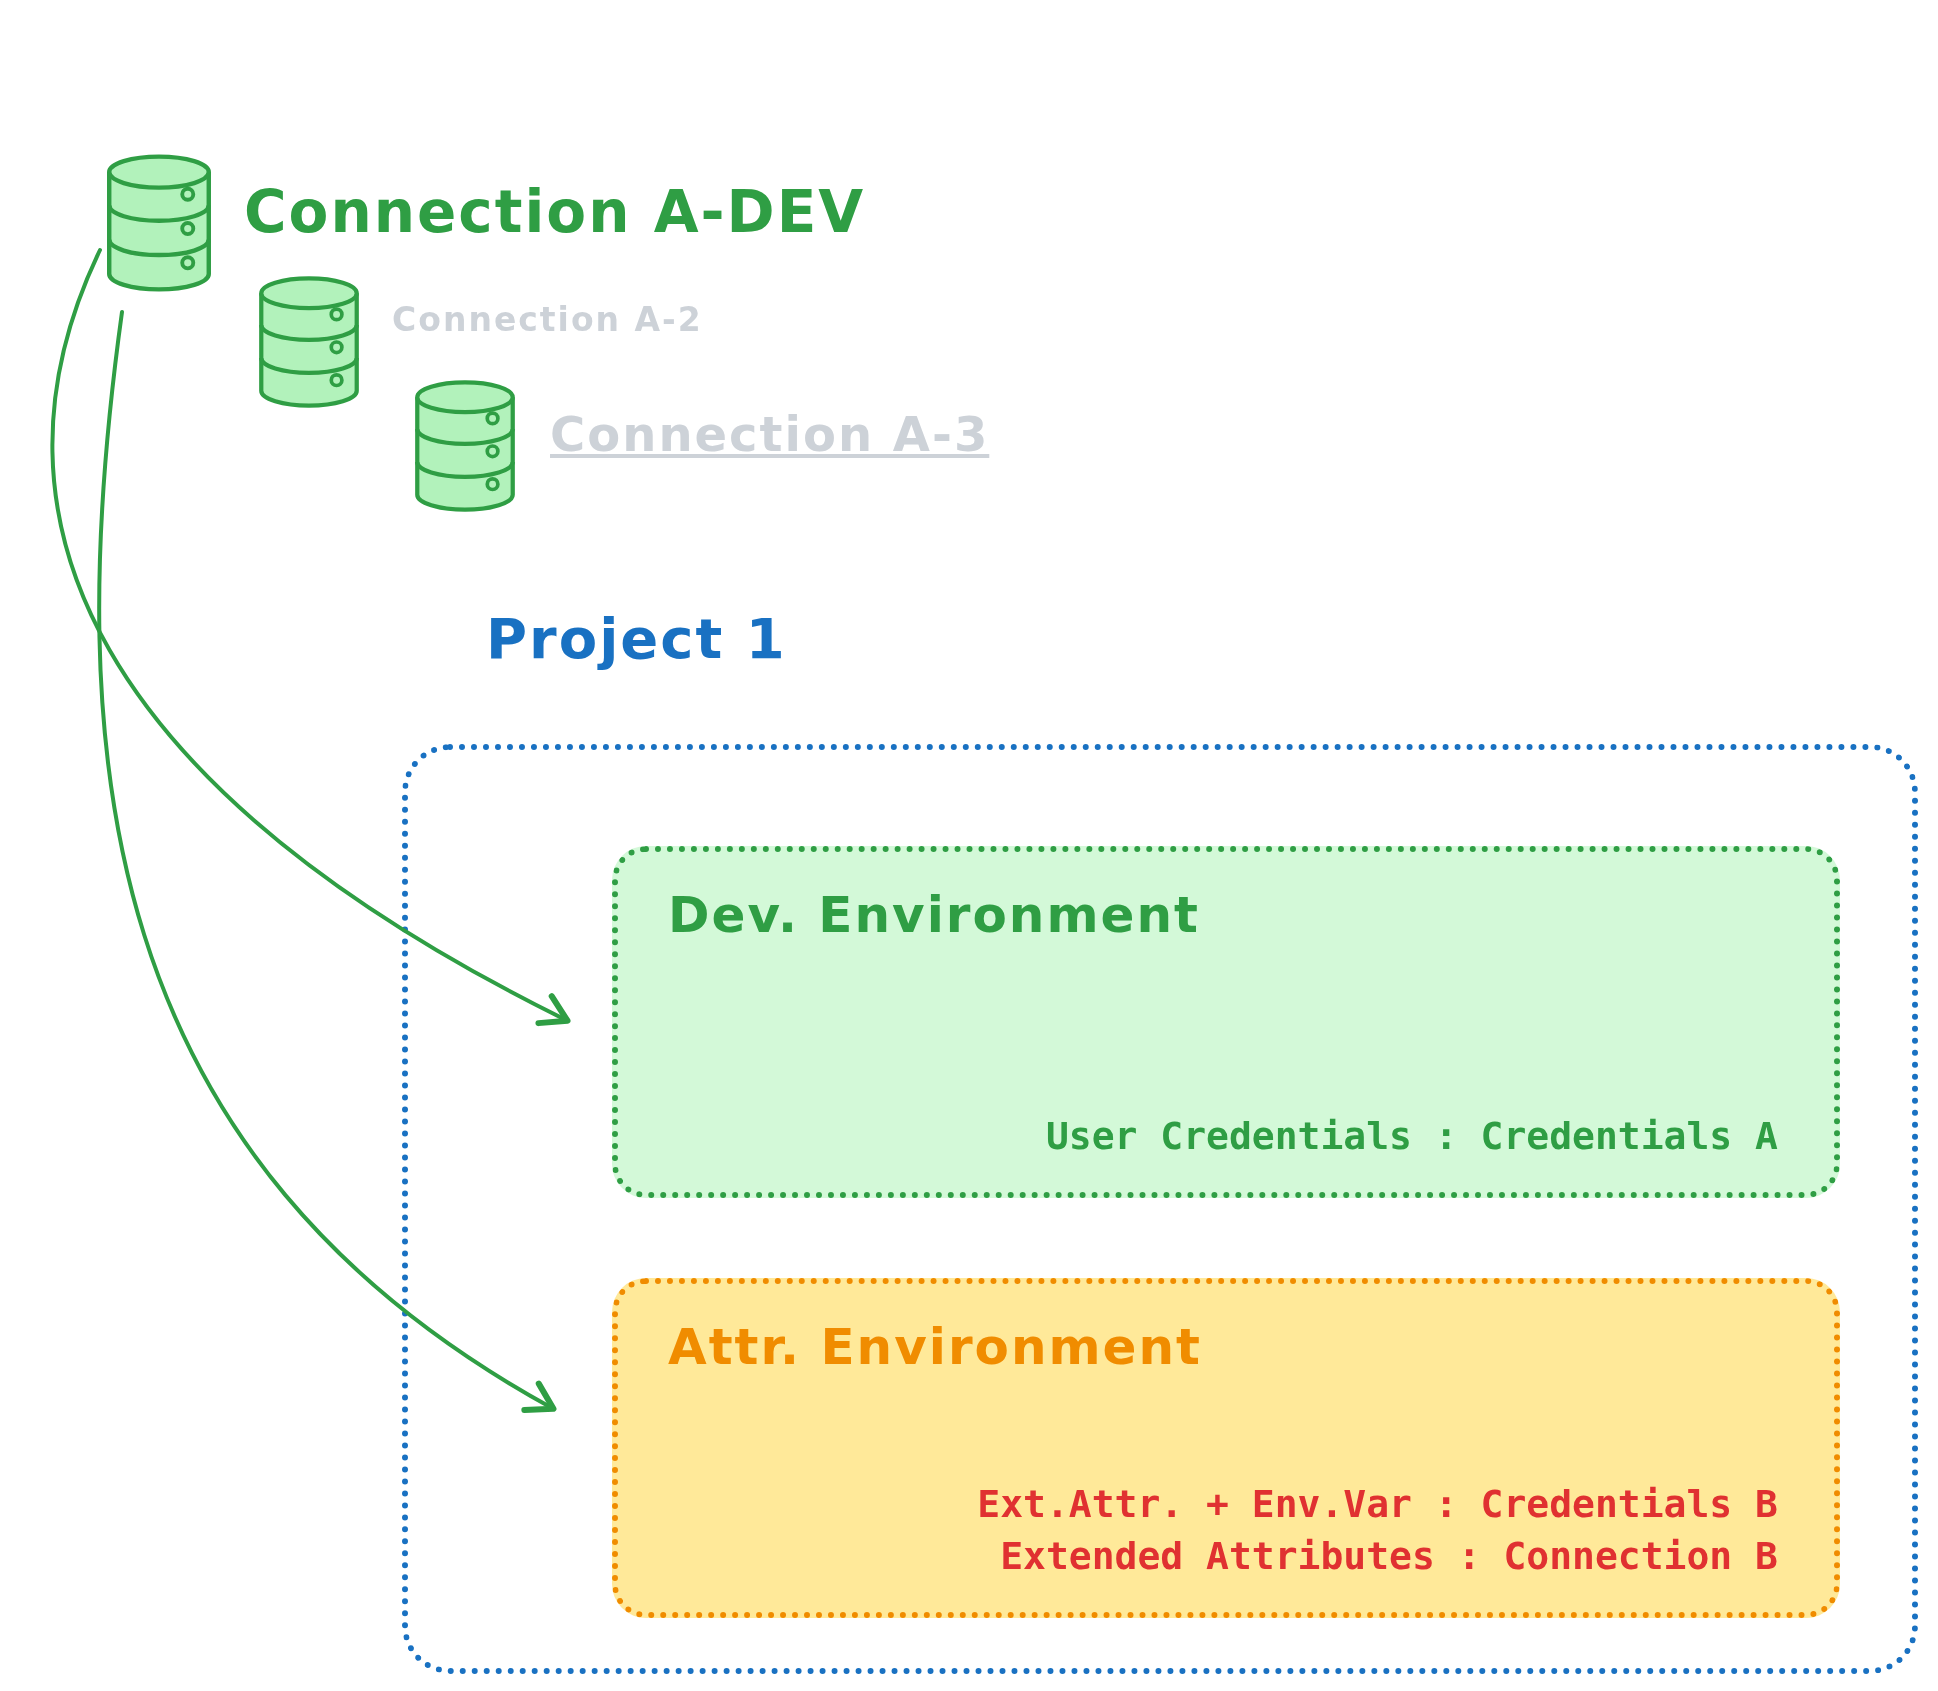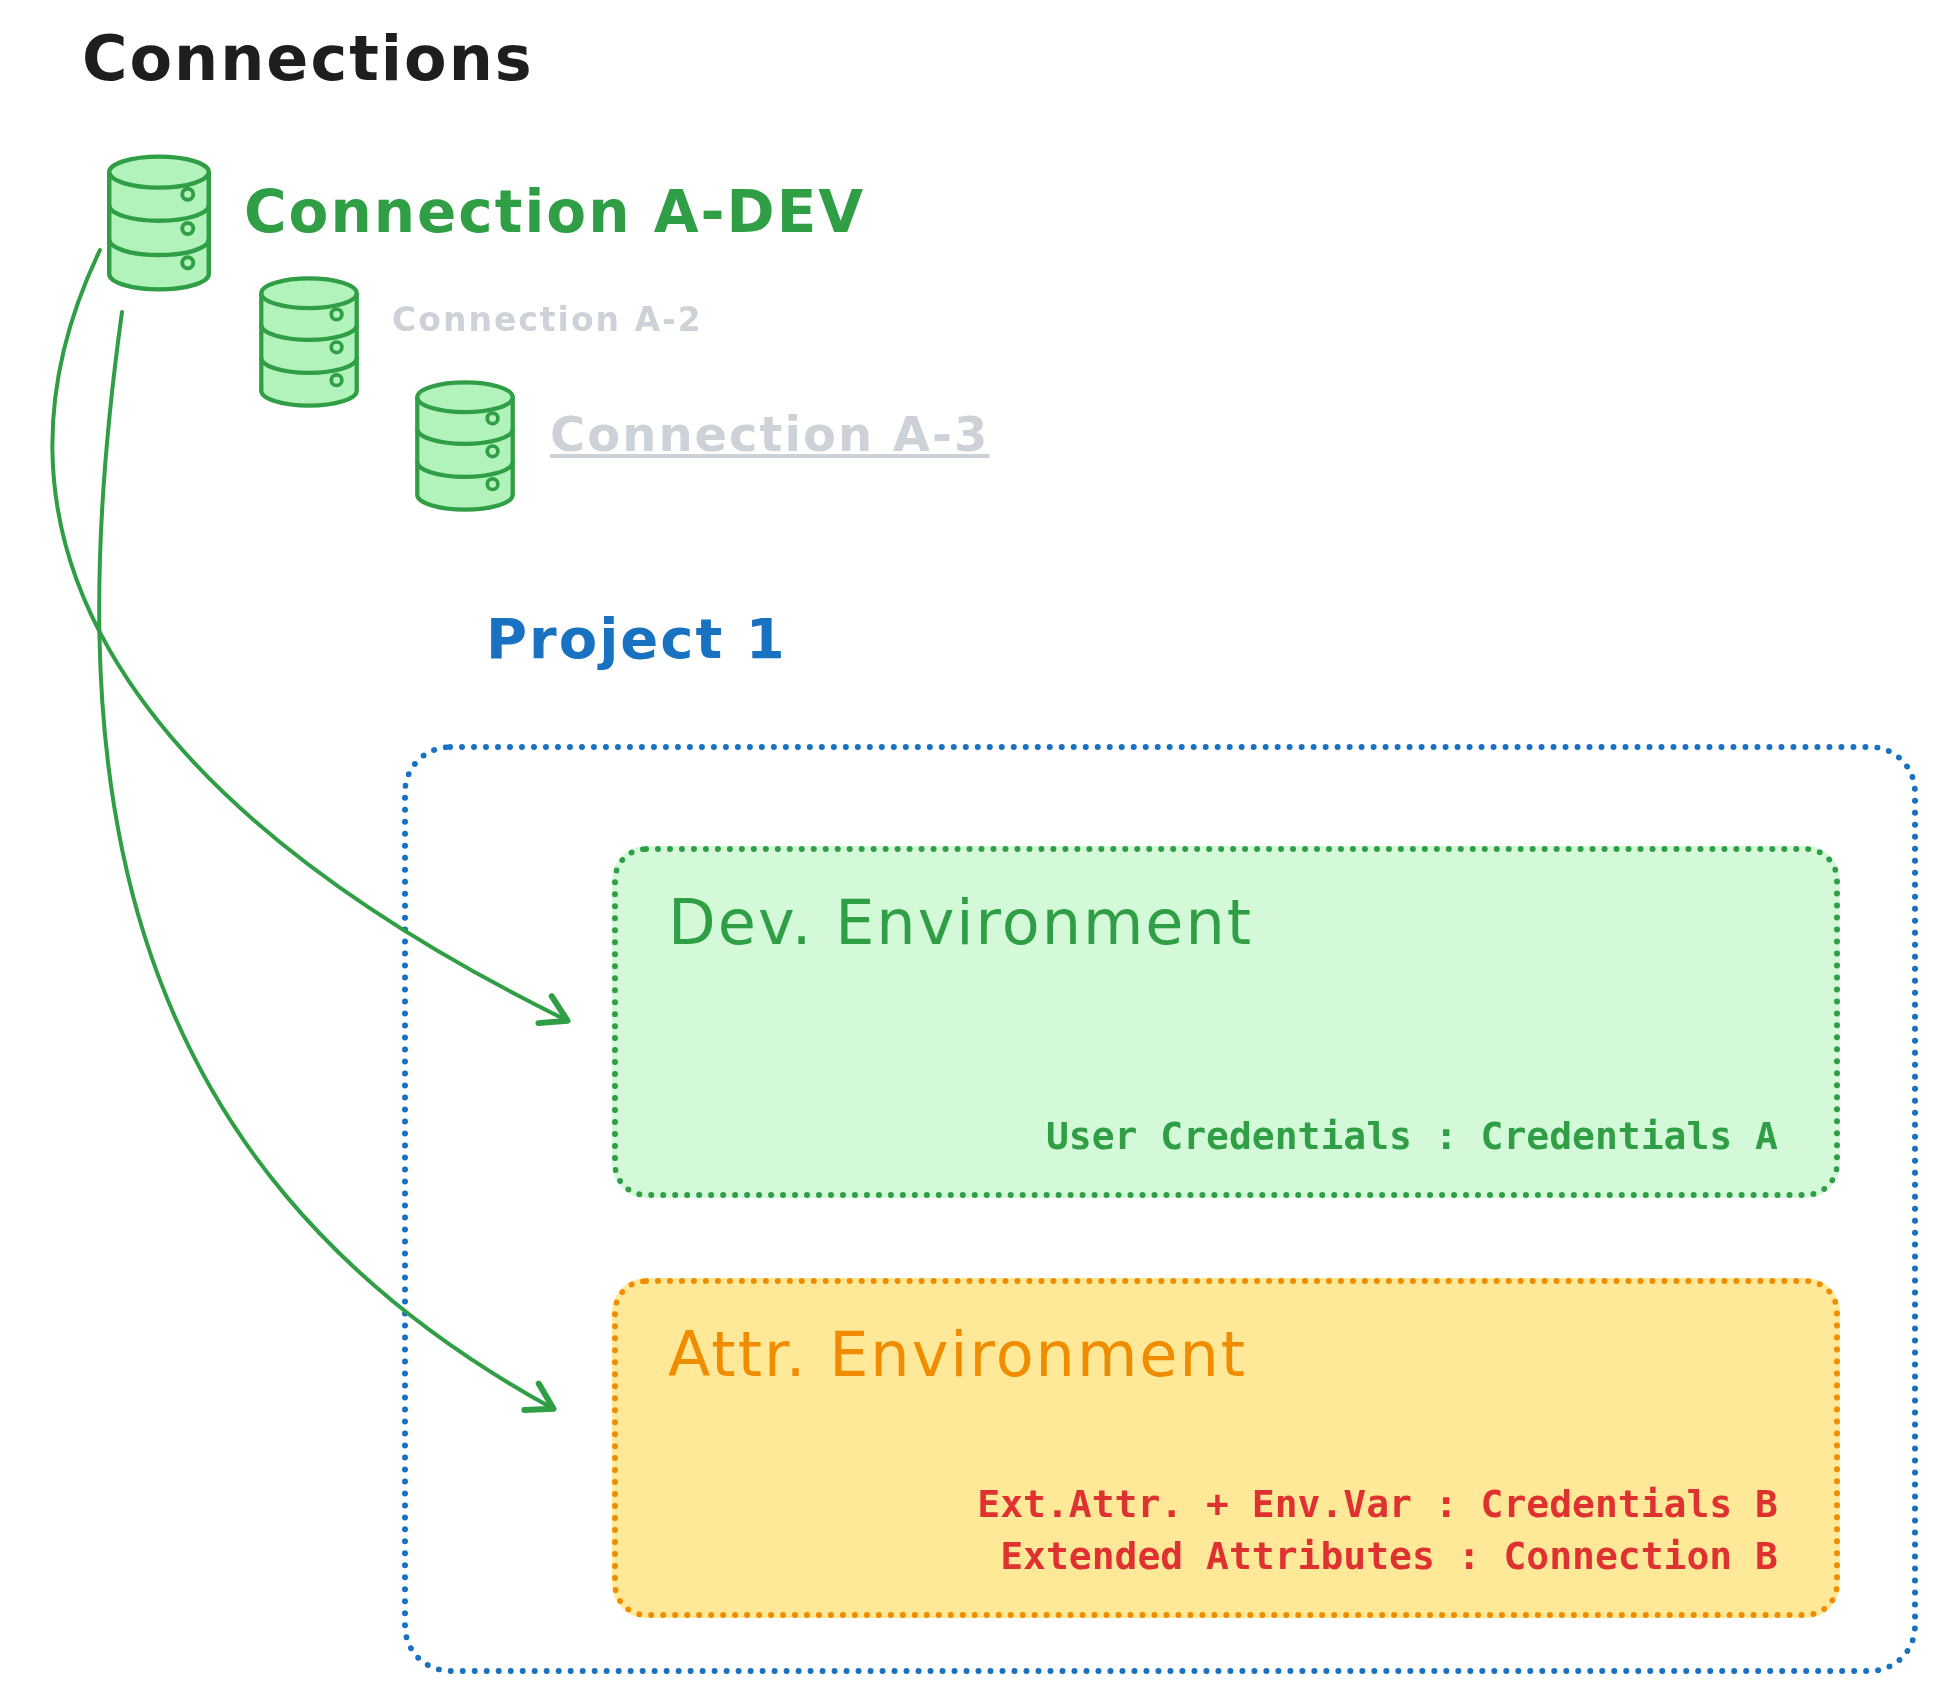--- a/index.html
+++ b/index.html
@@ -49,21 +49,21 @@
     top: 96px; height: 352px;
     background: #d3f9d8; border: 6px dotted #2f9e44;
   }
   .env-prod {
     top: 528px; height: 340px;
     background: #ffe999; border: 6px dotted #f08c00;
   }
 
   .env-title {
     position: absolute; left: 50px; top: 34px;
-    font-size: 62px; font-weight: 400; letter-spacing: 2px; white-space: nowrap;
+    font-size: 50px; font-weight: 700; letter-spacing: 2px; white-space: nowrap;
   }
   .env-title.dev  { color: #2f9e44; }
   .env-title.prod { color: #f08c00; }
 
   .env-lines {
     position: absolute; right: 56px; bottom: 30px;
     font-family: "DejaVu Sans Mono", "Liberation Mono", monospace;
     font-weight: 700; font-size: 38px; line-height: 1.35;
     text-align: right; white-space: nowrap;
   }
@@ -73,21 +73,20 @@
   .arrows {
     position: absolute; inset: 0; width: 1938px; height: 1691px;
     pointer-events: none;
   }
 </style>
 </head>
 <body>
 
 <div class="canvas">
 
-  <div class="page-title">Connections</div>
 
   <span class="db-icon icon-1">
     <svg viewBox="0 0 100 132" xmlns="http://www.w3.org/2000/svg">
       <path d="M5 20 L5 112 a45 14 0 0 0 90 0 L95 20" fill="#b2f2bb" stroke="#2f9e44" stroke-width="4" stroke-linejoin="round"></path>
       <ellipse cx="50" cy="20" rx="45" ry="14" fill="#b2f2bb" stroke="#2f9e44" stroke-width="4"></ellipse>
       <path d="M5 50 a45 14 0 0 0 90 0" fill="none" stroke="#2f9e44" stroke-width="4"></path>
       <path d="M5 81 a45 14 0 0 0 90 0" fill="none" stroke="#2f9e44" stroke-width="4"></path>
       <circle cx="76" cy="40" r="5" fill="none" stroke="#2f9e44" stroke-width="3.5"></circle>
       <circle cx="76" cy="71" r="5" fill="none" stroke="#2f9e44" stroke-width="3.5"></circle>
       <circle cx="76" cy="102" r="5" fill="none" stroke="#2f9e44" stroke-width="3.5"></circle>

